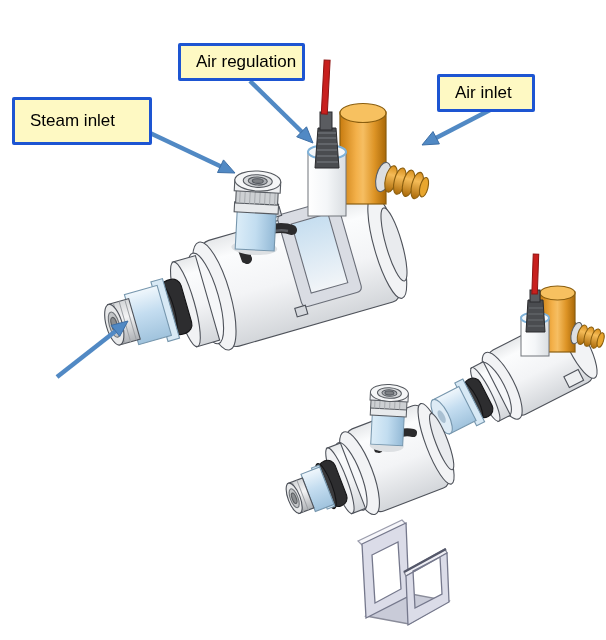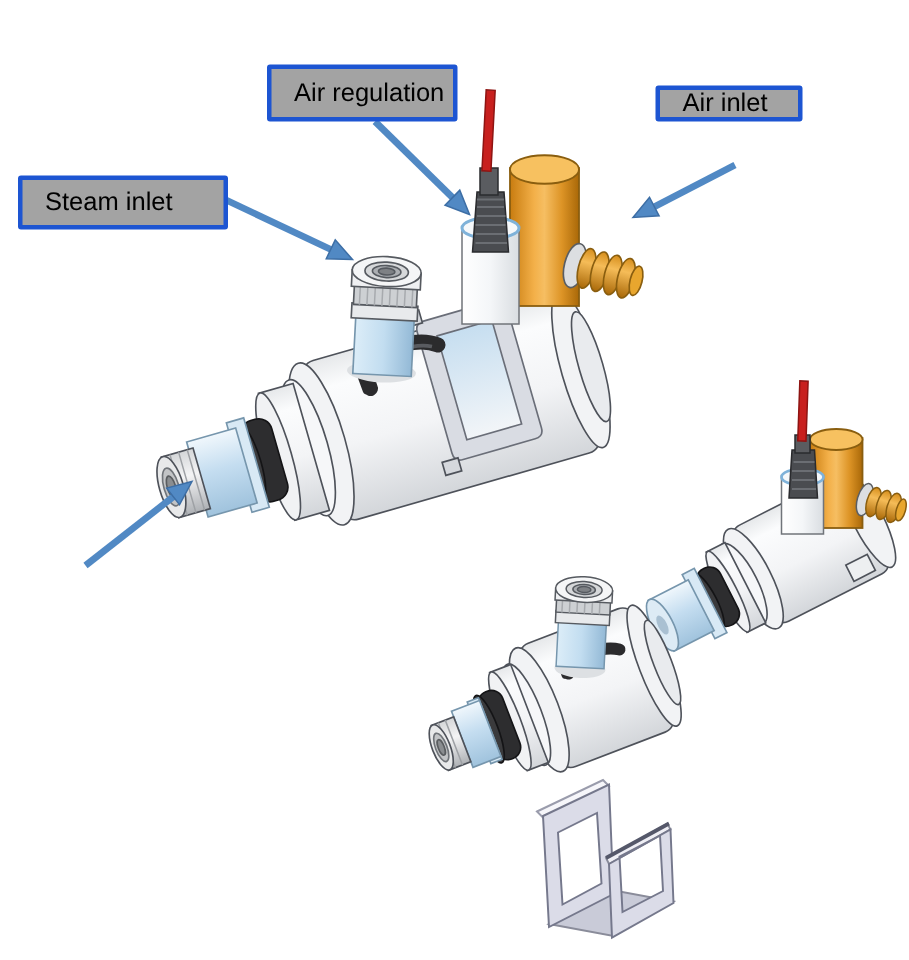--- a/index.html
+++ b/index.html
@@ -1,25 +1,25 @@
 <!DOCTYPE html>
 <html style="--callout-border: #1D55D2; --arrow: #5189C4; --arrow-edge: #3D6EA5; --device-orange: #EFA42E; --needle-red: #C8201E; --part-blue: #C4DDF0; --bracket-grey: #DBDCE8; --outline: #4E525A; --background: #FFFFFF;"><head>
 <meta charset="utf-8">
 <style>
   html,body{margin:0;padding:0;background:#fff;}
   .stage{position:relative;width:606px;height:640px;background:#fff;overflow:hidden;
          font-family:"Liberation Sans",sans-serif;}
   .art{position:absolute;left:0;top:0;z-index:1;}
-  .callout{position:absolute;z-index:2;background:#a3a3a3;
+  .callout{position:absolute;z-index:2;background:#fef9c3;
            border:3px solid var(--callout-border,#1D55D2);border-radius:2px;
            display:flex;align-items:center;box-sizing:border-box;
            padding:0 8px 0 15px;font-size:17px;color:#000;white-space:nowrap;}
-  #co-steam   {left:12px;  top:97px;  width:140px; height:36px;margin-top:20px;}
+  #co-steam   {left:12px;  top:97px;  width:140px; height:48px;}
   #co-airreg  {left:178px; top:43px;  width:127px; height:38px;}
-  #co-airin   {left:437px; top:57px;  width:98px;  height:24px;}
+  #co-airin   {left:437px; top:74px;  width:98px;  height:38px;}
   #co-outlet  {left:55px;  top:377px; width:150px; height:34px;}
 </style>
 </head>
 <body>
 
 <div class="stage">
 
 <svg class="art" width="606" height="640" viewBox="0 0 606 640">
   <defs>
     <linearGradient id="gBody" x1="0" y1="0" x2="0" y2="1">

